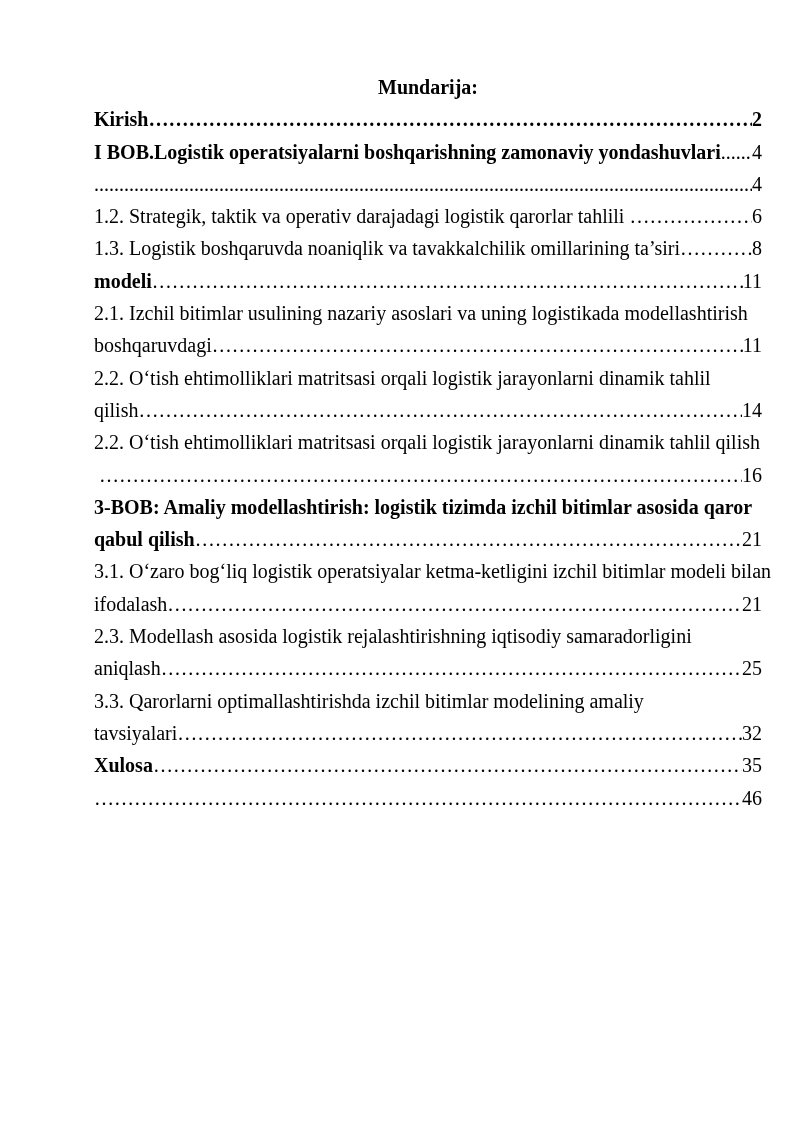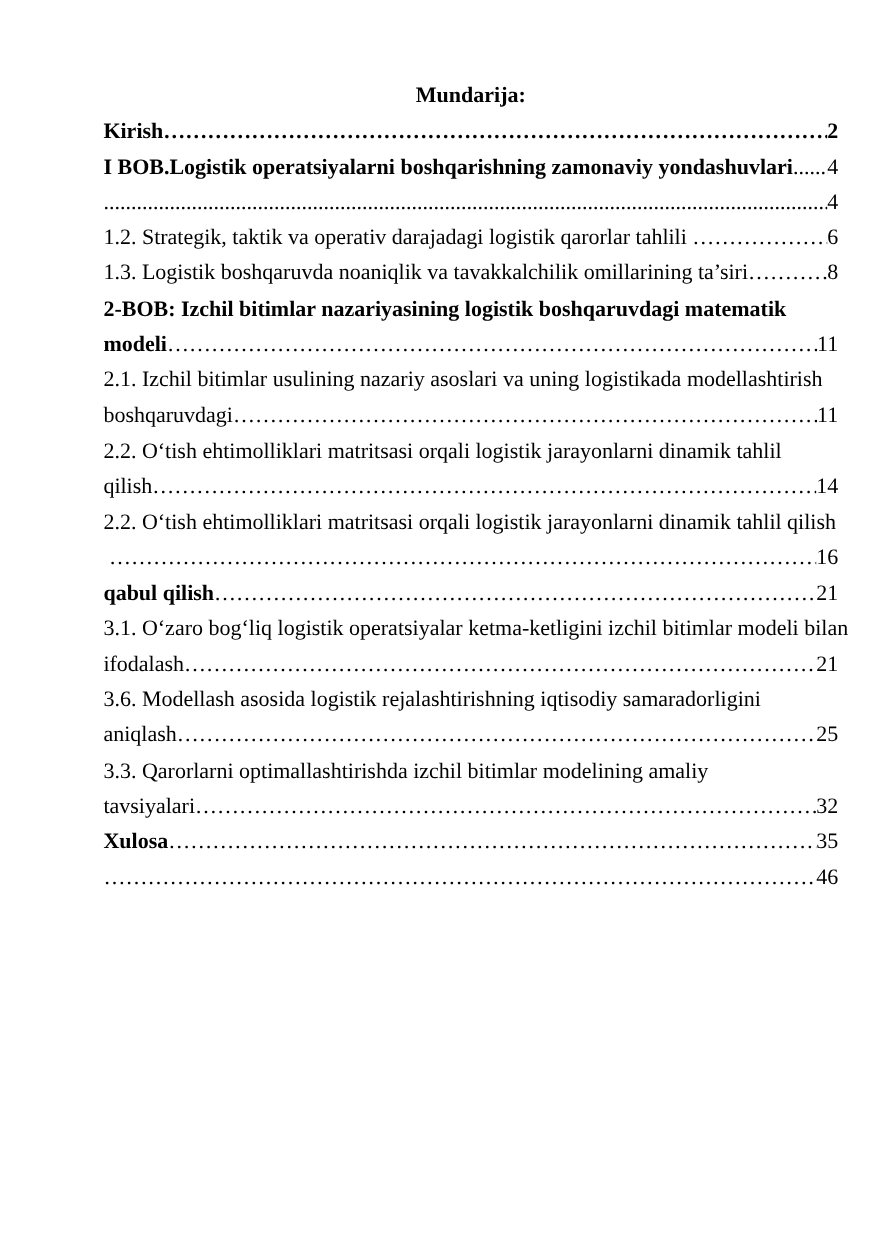--- a/index.html
+++ b/index.html
@@ -74,23 +74,20 @@
         <span class="t-label">1.2. Strategik, taktik va operativ darajadagi logistik qarorlar tahlili </span>
         <span class="t-leader">………………………………………………………………………………………………………………………</span>
         <span class="t-page">6</span>
       </div>
       <div class="toc-line">
         <span class="t-label">1.3. Logistik boshqaruvda noaniqlik va tavakkalchilik omillarining ta’siri</span>
         <span class="t-leader">………………………………………………………………………………………………………………………</span>
         <span class="t-page">8</span>
       </div>
       <div class="toc-line">
-        <span class="t-label bold">2-BOB: Izchil bitimlar nazariyasining logistik boshqaruvdagi matematik</span>
-      </div>
-      <div class="toc-line">
         <span class="t-label bold">modeli</span>
         <span class="t-leader">………………………………………………………………………………………………………………………</span>
         <span class="t-page">11</span>
       </div>
       <div class="toc-line">
         <span class="t-label">2.1. Izchil bitimlar usulining nazariy asoslari va uning logistikada modellashtirish</span>
       </div>
       <div class="toc-line">
         <span class="t-label">boshqaruvdagi</span>
         <span class="t-leader">………………………………………………………………………………………………………………………</span>
@@ -106,34 +103,37 @@
       </div>
       <div class="toc-line">
         <span class="t-label">2.2. O‘tish ehtimolliklari matritsasi orqali logistik jarayonlarni dinamik tahlil qilish</span>
       </div>
       <div class="toc-line">
         <span class="t-label"> </span>
         <span class="t-leader">………………………………………………………………………………………………………………………</span>
         <span class="t-page">16</span>
       </div>
       <div class="toc-line">
+        <span class="t-label bold">3-BOB: Amaliy modellashtirish: logistik tizimda izchil bitimlar asosida qaror</span>
+      </div>
+      <div class="toc-line">
         <span class="t-label bold">qabul qilish</span>
         <span class="t-leader">………………………………………………………………………………………………………………………</span>
         <span class="t-page">21</span>
       </div>
       <div class="toc-line">
         <span class="t-label">3.1. O‘zaro bog‘liq logistik operatsiyalar ketma-ketligini izchil bitimlar modeli bilan</span>
       </div>
       <div class="toc-line">
         <span class="t-label">ifodalash</span>
         <span class="t-leader">………………………………………………………………………………………………………………………</span>
         <span class="t-page">21</span>
       </div>
       <div class="toc-line">
-        <span class="t-label">3.6. Modellash asosida logistik rejalashtirishning iqtisodiy samaradorligini</span>
+        <span class="t-label">2.3. Modellash asosida logistik rejalashtirishning iqtisodiy samaradorligini</span>
       </div>
       <div class="toc-line">
         <span class="t-label">aniqlash</span>
         <span class="t-leader">………………………………………………………………………………………………………………………</span>
         <span class="t-page">25</span>
       </div>
       <div class="toc-line">
         <span class="t-label">3.3. Qarorlarni optimallashtirishda izchil bitimlar modelining amaliy</span>
       </div>
       <div class="toc-line">

